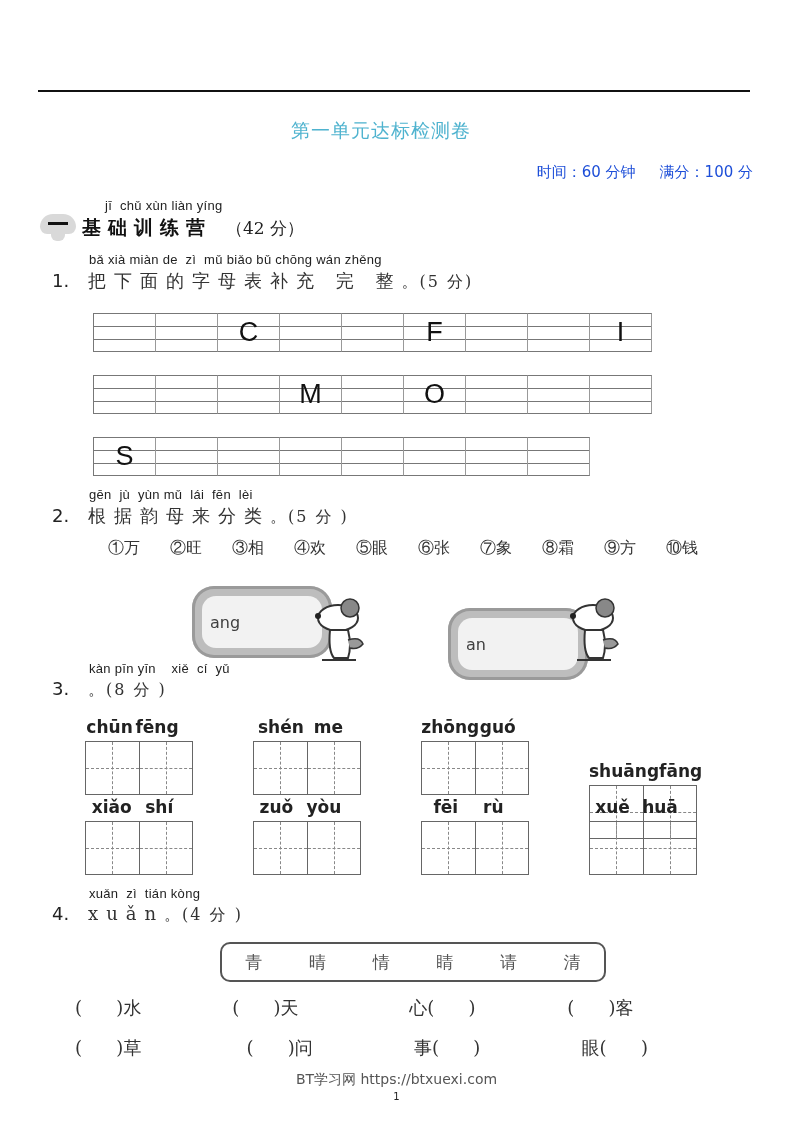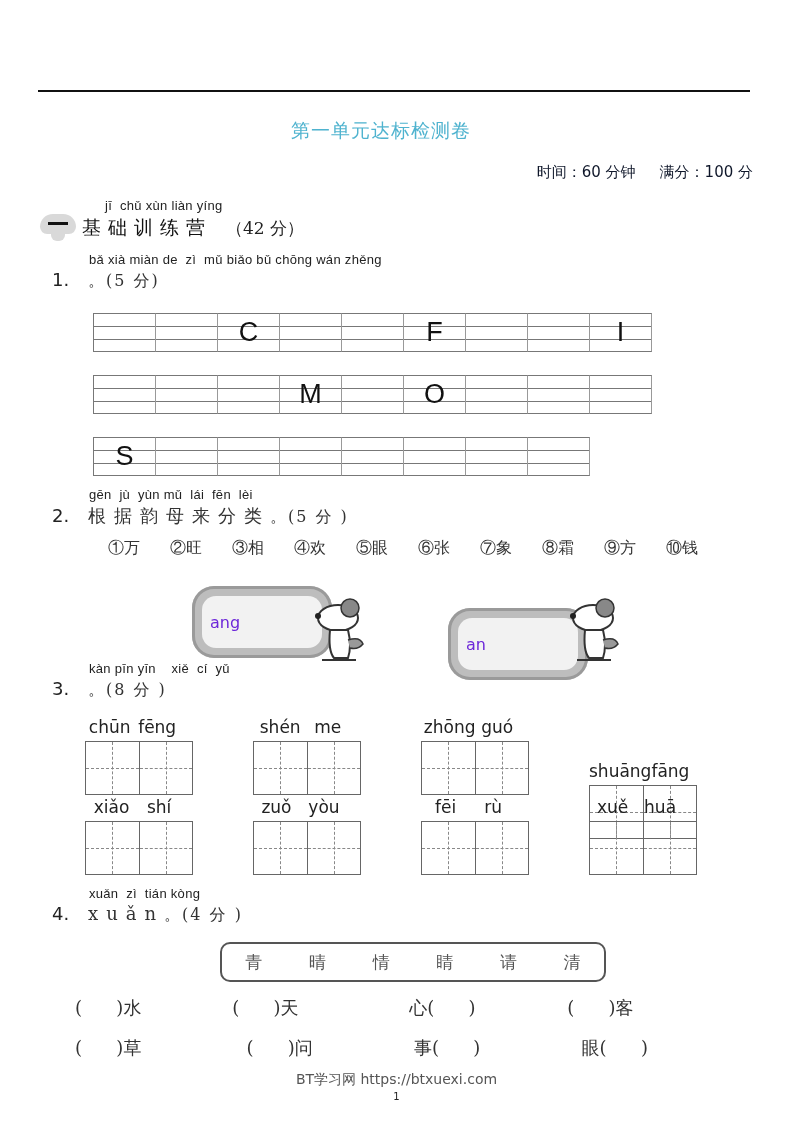--- a/index.html
+++ b/index.html
@@ -4,35 +4,35 @@
   <style>
     * { box-sizing: border-box; margin: 0; padding: 0; }
     html, body { width: 793px; height: 1122px; background: #ffffff; overflow: hidden; }
     body { position: relative; font-family: "DejaVu Serif", "Liberation Serif", serif; color: #222; }
 
     .top-rule { position: absolute; left: 38px; top: 90px; width: 712px; height: 2px; background: #111; }
 
     .doc-title { position: absolute; left: 0; width: 730px; top: 118px; text-align: center;
       font-family: "DejaVu Sans", sans-serif; font-size: 19px; color: #4fb3cf; letter-spacing: 1px; margin-left: 16px; }
 
-    .meta { position: absolute; right: 40px; top: 163px; font-family: "DejaVu Sans", sans-serif; font-size: 15px; color: #0f172a; }
+    .meta { position: absolute; right: 40px; top: 163px; font-family: "DejaVu Sans", sans-serif; font-size: 15px; color: #1d4ed8; }
     .meta span { margin-left: 4px; }
     .meta .gap { display: inline-block; width: 16px; }
 
     .pinyin { font-family: Liberation Sans, sans-serif; font-size: 13px; color: #222; letter-spacing: 0.3px; white-space: pre; }
 
     
     .section { position: absolute; left: 40px; top: 198px; }
     .section .pinyin { position: absolute; left: 65px; top: 0; }
     .section-row { position: absolute; left: 0; top: 16px; display: flex; align-items: center; white-space: nowrap; }
     .badge { width: 36px; height: 28px; position: relative; margin-right: 6px; }
     .badge .cap { position: absolute; left: 0; top: 0; width: 36px; height: 20px; background: #d9d9d9; border-radius: 18px 18px 10px 10px; }
     .badge .stem { position: absolute; left: 11px; top: 16px; width: 14px; height: 11px; background: #d9d9d9; border-radius: 0 0 6px 6px; }
     .badge .dash { position: absolute; left: 8px; top: 8px; width: 20px; height: 3px; background: #111; }
-    .section-title { font-family: "DejaVu Sans", sans-serif; font-size: 19px; letter-spacing: 7px; color: #111; }
+    .section-title { font-family: "DejaVu Sans", sans-serif; font-size: 19px; letter-spacing: 7px; color: #111; font-weight: bold; }
     .section-score { font-size: 17px; margin-left: 14px; color: #222; }
 
     
     .q { position: absolute; left: 52px; }
     .q .pinyin { position: absolute; left: 37px; top: 0; }
     .q-row { position: absolute; left: 0; top: 17px; white-space: nowrap; display: flex; align-items: baseline; }
     .q-num { font-family: "DejaVu Sans", sans-serif; font-size: 18px; width: 36px; color: #222; }
     .q-text { font-size: 18px; letter-spacing: 8px; color: #333; }
     .q-score { font-size: 16px; color: #333; letter-spacing: 2px; }
 
@@ -46,25 +46,25 @@
     .fl-letter { position: relative; z-index: 1; font-family: "Liberation Sans", sans-serif; font-size: 27px; color: #111; margin-top: 0px; }
 
     
     .opts { position: absolute; left: 108px; top: 538px; display: flex; font-size: 16px; color: #333; }
     .opt { width: 62px; white-space: nowrap; }
 
     .cloud { position: absolute; width: 140px; height: 72px; background: #bdbdbd; border-radius: 22px;
       box-shadow: inset 0 0 0 3px #9a9a9a; }
     .cloud-inner { position: absolute; left: 10px; top: 10px; right: 10px; bottom: 10px; background: #f2f2f2; border-radius: 14px;
       display: flex; align-items: center; padding-left: 8px; }
-    .cloud-label { font-family: "DejaVu Sans", sans-serif; font-size: 16px; color: #6d28d9; }
+    .cloud-label { font-family: "DejaVu Sans", sans-serif; font-size: 16px; color: #404040; }
     .dog { position: absolute; width: 58px; height: 70px; }
 
     
-    .word { position: absolute; width: 95px; }
+    .word { position: absolute; width: 95px; font-weight: bold; }
     .word-pinyin { font-family: "DejaVu Sans", sans-serif; font-size: 17px; color: #222; display: flex; justify-content: space-around; height: 24px; white-space: nowrap; }
     .tz { display: flex; border: 1px solid #666; width: 108px; height: 54px; }
     .tz-cell { flex: 1; position: relative; border-right: 1px solid #666; }
     .tz-cell:last-child { border-right: none; }
     .tz-cell::before { content: ""; position: absolute; left: 0; right: 0; top: 50%; border-top: 1px dashed #888; }
     .tz-cell::after { content: ""; position: absolute; top: 0; bottom: 0; left: 50%; border-left: 1px dashed #888; }
 
     
     .charbox { position: absolute; left: 220px; top: 942px; width: 386px; height: 40px; border: 2px solid #555; border-radius: 10px;
       display: flex; justify-content: space-around; align-items: center; font-size: 17px; color: #555; }
@@ -95,20 +95,21 @@
     </div>
     <span class="section-title">基础训练营</span>
     <span class="section-score">（42 分）</span>
   </div>
 </div>
 
 <div class="q" style="top:252px;">
   <div class="pinyin">bǎ xià miàn de  zì  mǔ biǎo bǔ chōng wán zhěng</div>
   <div class="q-row">
     <span class="q-num">1.</span>
+    <span class="q-text">把下面的字母表补充 完 整</span>
     <span class="q-score">。(5 分)</span>
   </div>
 </div>
 
 <div class="fl-grid" style="left:93px; top:313px;">
   <div class="fl-cell">
       <span class="fl-letter"></span>
     </div>
   <div class="fl-cell">
       <span class="fl-letter"></span>

